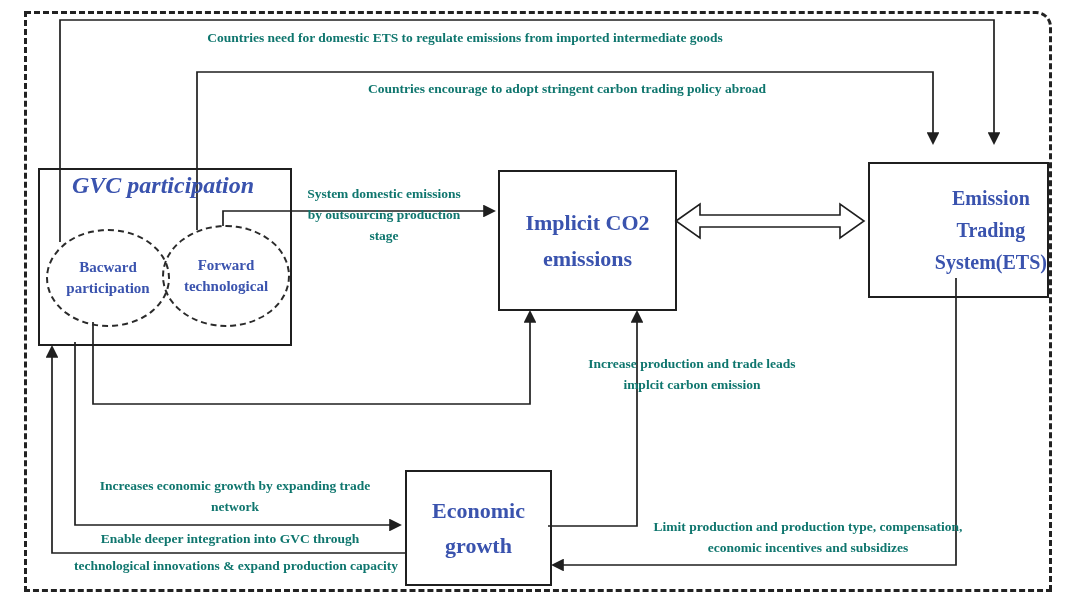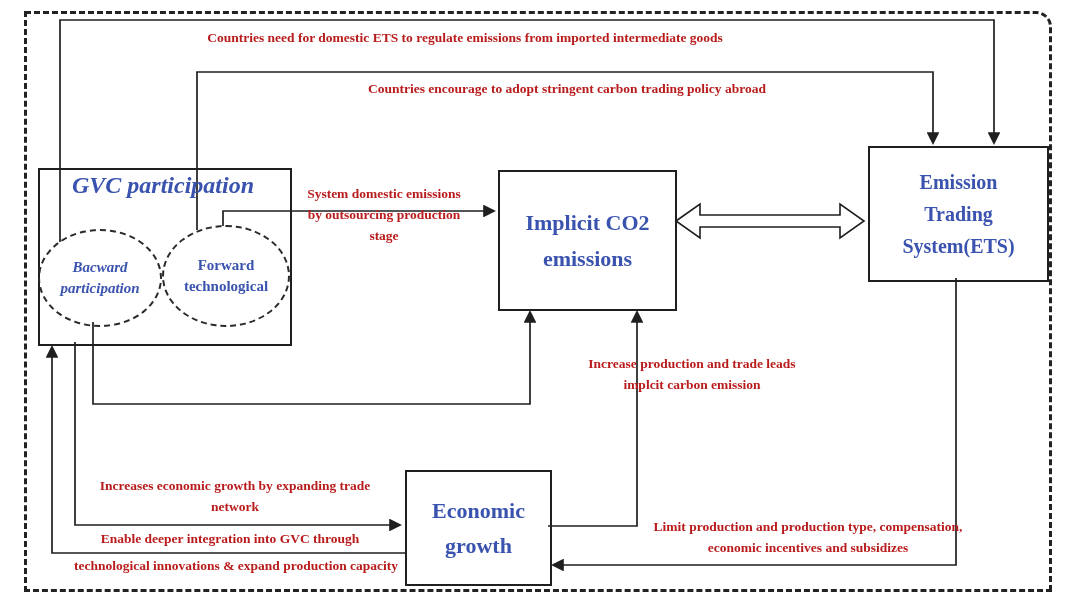--- a/index.html
+++ b/index.html
@@ -17,29 +17,29 @@
   .dblarrow{fill:#ffffff;stroke:#1f1f1f;stroke-width:1.6;}
   .node{position:absolute;border:2px solid #1f1f1f;background:transparent;
         display:flex;align-items:center;justify-content:center;text-align:center;}
   .blue{color:#3a53ae;font-weight:bold;white-space:pre-line;}
   .gvc-box{left:38px;top:168px;width:250px;height:174px;display:block;}
   .gvc-title{position:absolute;left:38px;top:172px;width:250px;text-align:center;
              font-size:24px;font-style:italic;}
   .ellipse{position:absolute;border:2px dashed #2a2a2a;border-radius:50%;
            display:flex;align-items:center;justify-content:center;text-align:center;}
   .ellipse span{font-size:15px;line-height:1.4;}
-  .backward{left:38px;top:229px;width:120px;height:94px;font-style:italic;}
+  .backward{left:46px;top:229px;width:120px;height:94px;}
   .forward{left:162px;top:225px;width:124px;height:98px;}
   .implicit-box{left:498px;top:170px;width:175px;height:137px;}
   .implicit-box span{font-size:22px;line-height:1.6;}
-  .ets-box{left:868px;top:146px;width:177px;height:132px;}
+  .ets-box{left:868px;top:162px;width:177px;height:132px;justify-content:flex-end;}
   .ets-box span{font-size:20px;line-height:1.6;}
   .economic-box{left:405px;top:470px;width:143px;height:112px;}
   .economic-box span{font-size:22px;line-height:1.6;}
-  .elabel{position:absolute;font-weight:bold;font-size:13.5px;color:#b91c1c;
+  .elabel{position:absolute;font-weight:bold;font-size:13.5px;color:#0f766e;
           text-align:center;white-space:pre-line;line-height:1.55;}
   .lblA{left:155px;top:28px;width:620px;}
   .lblB{left:287px;top:79px;width:560px;}
   .lblC{left:293px;top:184px;width:182px;}
   .lblD{left:95px;top:357px;width:437px;}
   .lblE{left:557px;top:354px;width:270px;}
   .lblF{left:65px;top:476px;width:340px;}
   .lblG1{left:50px;top:529px;width:360px;}
   .lblG2{left:36px;top:556px;width:400px;}
   .lblH{left:628px;top:517px;width:360px;}

